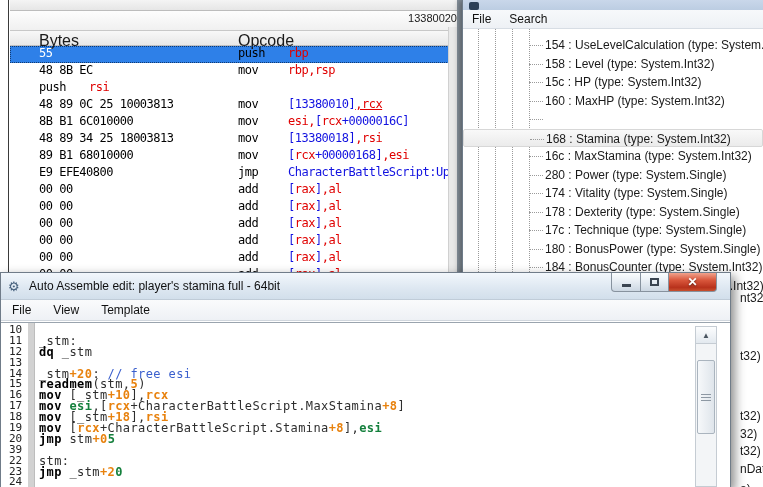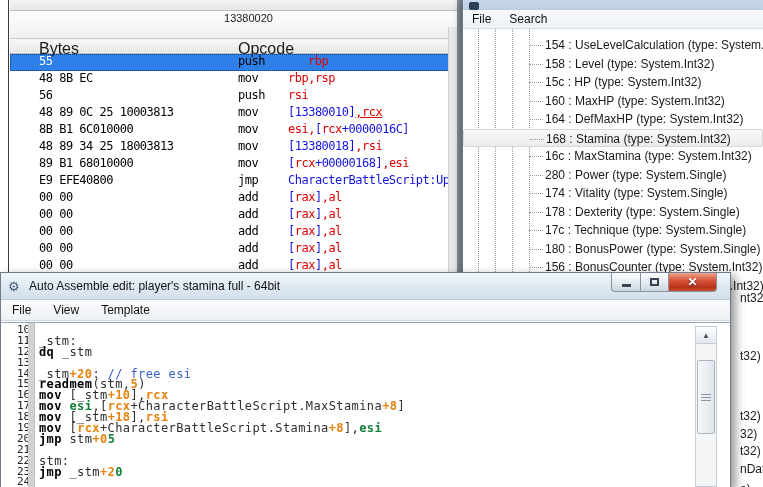--- a/index.html
+++ b/index.html
@@ -5,22 +5,22 @@
   * { margin:0; padding:0; box-sizing:border-box; }
   html,body { width:763px; height:487px; overflow:hidden; background:#8a95a0;
               font-family:"Liberation Sans", sans-serif; }
   body { position:relative; }
 
   
   .disasm-panel { position:absolute; left:0; top:0; width:457px; height:274px; background:#fff; }
   .disasm-gutter { position:absolute; left:0; top:0; width:9px; height:100%; background:#fff; border-right:1px solid #3a3a3a; }
   .disasm-content { position:absolute; left:10px; top:0; right:0; bottom:0; background:#fff; }
   .band-top { height:11px; background:linear-gradient(#f4f4f4,#e6e6e6); border-bottom:1px solid #bcbcbc; }
-  .band-addr { height:28px; background:linear-gradient(#fdfdfd,#f0f0f0); border-bottom:1px solid #c8c8c8;
-               font-size:11px; color:#1a1a1a; text-align:center; line-height:15px; padding-left:30px; }
+  .band-addr { height:20px; background:linear-gradient(#fdfdfd,#f0f0f0); border-bottom:1px solid #c8c8c8;
+               font-size:11px; color:#1a1a1a; text-align:right; line-height:15px; padding-left:30px; }
   .band-cols { height:15px; background:linear-gradient(#f8f8f8,#e8e8e8); border-bottom:1px solid #c0c0c0;
                display:flex; font-size:16px; color:#1a1a1a; }
   .band-cols .c-addr { width:29px; }
   .band-cols .c-bytes { width:199px; padding-top:1px; }
   .band-cols .c-opcode { flex:1; padding-top:1px; }
   .disasm-rows { font-family:"DejaVu Sans Mono", monospace; font-size:12px; letter-spacing:-0.5px; }
   .drow { display:flex; height:17px; line-height:15.4px; white-space:pre; color:#000; }
   .drow .a { width:29px; }
   .drow .b { width:199px; }
   .drow .m { width:50px; }
@@ -60,21 +60,21 @@
   .winbtn.close { width:48px; border-left:none; border-radius:0 0 4px 0;
                   background:linear-gradient(#f0a28c,#d9573c 40%, #b8321c 80%, #c8502f); color:#fff;
                   font-weight:bold; font-size:12px; text-shadow:0 1px 2px rgba(0,0,0,.5); }
   .minbar { width:9px; height:3px; background:#3a4450; margin-top:7px; }
   .maxbox { width:9px; height:8px; border:2px solid #3a4450; }
   .aa-menubar { height:21px; background:linear-gradient(#fafbfc,#eef1f5); border-bottom:1px solid #d0d6dd;
                 display:flex; align-items:center; font-size:12px; color:#111; }
   .aa-menubar .menu-item { padding:0 11px; line-height:21px; }
   .aa-editor { position:absolute; left:0; top:49px; right:0; bottom:0; background:#fff; border-top:1px solid #9aa4ae; }
   .aa-gutter { position:absolute; left:0; top:2px; width:46px; bottom:0; background:#fff;
-               font-family:"DejaVu Sans Mono", monospace; font-size:11px; color:#222; line-height:10.9px; padding-left:16px; }
+               font-family:"DejaVu Sans Mono", monospace; font-size:11px; color:#222; line-height:10.9px; padding-left:8px; }
   .aa-gutter-band { position:absolute; left:27px; top:0; width:7px; bottom:0; background:#d2d2d2; border-right:1px solid #bdbdbd; }
   .aa-code { position:absolute; left:38px; top:2px; width:652px; bottom:0; overflow:hidden;
              font-family:"DejaVu Sans Mono", monospace; font-size:12px; letter-spacing:0.4px; line-height:10.9px; white-space:pre; }
   .cline { height:10.9px; }
   .s-kw { font-weight:bold; color:#000;margin-top:27px; }
   .s-plain { color:#2e2e2e; }
   .s-orange { color:#e8820e; font-weight:bold; }
   .s-green { color:#15803d; font-weight:bold; }
   .s-comment { color:#3a5fcd; }
   .aa-scrollbar { position:absolute; right:13px; top:3px; width:22px; bottom:0; background:#f3f5f7; border:1px solid #c5ccd3; }
@@ -92,23 +92,23 @@
   <div class="disasm-gutter"></div>
   <div class="disasm-content">
     <div class="band-top"></div>
     <div class="band-addr">13380020</div>
     <div class="band-cols">
       <div class="c-addr"></div>
       <div class="c-bytes">Bytes</div>
       <div class="c-opcode">Opcode</div>
     </div>
     <div class="disasm-rows" id="disasm-rows">
-        <div class="drow selected"><span class="a"></span><span class="b">55</span><span class="m">push</span><span class="o"><span style="color: rgb(224, 0, 0); margin-left: 20px;">rbp</span></span></div>
+        <div class="drow selected"><span class="a"></span><span class="b">55</span><span class="m">push</span><span class="o"><span style="color: rgb(224, 0, 0);">rbp</span></span></div>
         <div class="drow"><span class="a"></span><span class="b">48 8B EC</span><span class="m">mov</span><span class="o"><span style="color: rgb(224, 0, 0);">rbp,rsp</span></span></div>
-        <div class="drow"><span class="a"></span><span class="b">56</span><span class="m">push</span><span class="o"><span style="color: rgb(224, 0, 0);">rsi</span></span></div>
+        <div class="drow"><span class="a"></span><span class="m">push</span><span class="o"><span style="color: rgb(224, 0, 0);">rsi</span></span></div>
         <div class="drow"><span class="a"></span><span class="b">48 89 0C 25 10003813</span><span class="m">mov</span><span class="o"><span style="color: rgb(18, 18, 224);">[13380010]</span><span style="color: rgb(224, 0, 0); text-decoration: underline;">,rcx</span></span></div>
         <div class="drow"><span class="a"></span><span class="b">8B B1 6C010000</span><span class="m">mov</span><span class="o"><span style="color: rgb(224, 0, 0);">esi,</span><span style="color: rgb(18, 18, 224);">[</span><span style="color: rgb(224, 0, 0);">rcx</span><span style="color: rgb(18, 18, 224); text-align: center;">+0000016C]</span></span></div>
         <div class="drow"><span class="a"></span><span class="b">48 89 34 25 18003813</span><span class="m">mov</span><span class="o"><span style="color: rgb(18, 18, 224);">[13380018]</span><span style="color: rgb(224, 0, 0);">,rsi</span></span></div>
         <div class="drow"><span class="a"></span><span class="b">89 B1 68010000</span><span class="m">mov</span><span class="o"><span style="color: rgb(18, 18, 224);">[</span><span style="color: rgb(224, 0, 0);">rcx</span><span style="color: rgb(18, 18, 224);">+00000168]</span><span style="color: rgb(224, 0, 0);">,esi</span></span></div>
         <div class="drow"><span class="a"></span><span class="b">E9 EFE40800</span><span class="m">jmp</span><span class="o"><span style="color: rgb(18, 18, 224);">CharacterBattleScript:Upd</span></span></div>
         <div class="drow"><span class="a"></span><span class="b">00 00</span><span class="m">add</span><span class="o"><span style="color: rgb(18, 18, 224);">[</span><span style="color: rgb(224, 0, 0);">rax</span><span style="color: rgb(18, 18, 224);">]</span><span style="color: rgb(224, 0, 0);">,al</span></span></div>
         <div class="drow"><span class="a"></span><span class="b">00 00</span><span class="m">add</span><span class="o"><span style="color: rgb(18, 18, 224);">[</span><span style="color: rgb(224, 0, 0);">rax</span><span style="color: rgb(18, 18, 224);">]</span><span style="color: rgb(224, 0, 0);">,al</span></span></div>
         <div class="drow"><span class="a"></span><span class="b">00 00</span><span class="m">add</span><span class="o"><span style="color: rgb(18, 18, 224);">[</span><span style="color: rgb(224, 0, 0);">rax</span><span style="color: rgb(18, 18, 224);">]</span><span style="color: rgb(224, 0, 0);">,al</span></span></div>
         <div class="drow"><span class="a"></span><span class="b">00 00</span><span class="m">add</span><span class="o"><span style="color: rgb(18, 18, 224);">[</span><span style="color: rgb(224, 0, 0);">rax</span><span style="color: rgb(18, 18, 224);">]</span><span style="color: rgb(224, 0, 0);">,al</span></span></div>
         <div class="drow"><span class="a"></span><span class="b">00 00</span><span class="m">add</span><span class="o"><span style="color: rgb(18, 18, 224);">[</span><span style="color: rgb(224, 0, 0);">rax</span><span style="color: rgb(18, 18, 224);">]</span><span style="color: rgb(224, 0, 0);">,al</span></span></div>
@@ -130,29 +130,29 @@
   <div class="struct-tree">
     <div class="tree-guide" style="left:15px"></div>
     <div class="tree-guide" style="left:32px"></div>
     <div class="tree-guide" style="left:49px"></div>
     <div class="tree-guide" style="left:66px"></div>
     <div class="tree-items" id="tree-items">
         <div class="titem"><span class="connector"></span><span>154 : UseLevelCalculation (type: System.Bo</span></div>
         <div class="titem"><span class="connector"></span><span>158 : Level (type: System.Int32)</span></div>
         <div class="titem"><span class="connector"></span><span>15c : HP (type: System.Int32)</span></div>
         <div class="titem"><span class="connector"></span><span>160 : MaxHP (type: System.Int32)</span></div>
-        <div class="titem"><span class="connector"></span><span>164 : DefMaxHP (type: System.Int32)</span></div>
+        <div class="titem"><span class="connector"></span></div>
         <div class="titem selected"><span class="connector"></span><span>168 : Stamina (type: System.Int32)</span></div>
         <div class="titem"><span class="connector"></span><span>16c : MaxStamina (type: System.Int32)</span></div>
         <div class="titem"><span class="connector"></span><span>280 : Power (type: System.Single)</span></div>
         <div class="titem"><span class="connector"></span><span>174 : Vitality (type: System.Single)</span></div>
         <div class="titem"><span class="connector"></span><span>178 : Dexterity (type: System.Single)</span></div>
         <div class="titem"><span class="connector"></span><span>17c : Technique (type: System.Single)</span></div>
         <div class="titem"><span class="connector"></span><span>180 : BonusPower (type: System.Single)</span></div>
-        <div class="titem"><span class="connector"></span><span>156 : BonusCounter (type: System.Int32)</span></div>
+        <div class="titem"><span class="connector"></span><span>184 : BonusCounter (type: System.Int32)</span></div>
         <div class="titem"><span class="connector"></span><span>188 : PhysicalAttack (type: System.Int32)</span></div>
       </div>
     <div id="tree-fragments">
         <span class="tree-fragment" style="top: 262px;">nt32)</span>
         <span class="tree-fragment" style="top: 320px;">t32)</span>
         <span class="tree-fragment" style="top: 380px;">t32)</span>
         <span class="tree-fragment" style="top: 398px;">32)</span>
         <span class="tree-fragment" style="top: 415px;">t32)</span>
         <span class="tree-fragment" style="top: 433px;">nData)</span>
         <span class="tree-fragment" style="top: 453px;">a)</span>
@@ -187,21 +187,21 @@
         <div class="cline">11</div>
         <div class="cline">12</div>
         <div class="cline">13</div>
         <div class="cline">14</div>
         <div class="cline">15</div>
         <div class="cline">16</div>
         <div class="cline">17</div>
         <div class="cline">18</div>
         <div class="cline">19</div>
         <div class="cline">20</div>
-        <div class="cline">21</div>
+        <div class="cline">39</div>
         <div class="cline">22</div>
         <div class="cline">23</div>
         <div class="cline">24</div>
       </div>
     <div class="aa-gutter-band"></div>
     <div class="aa-code" id="aa-code"><div class="cline"></div><div class="cline"><span class="s-plain">_stm:</span></div><div class="cline"><span class="s-kw">dq</span><span class="s-plain"> _stm</span></div><div class="cline"></div><div class="cline"><span class="s-plain">_stm</span><span class="s-orange">+20</span><span class="s-plain">:</span><span class="s-comment"> // free esi</span></div><div class="cline"><span class="s-kw">readmem</span><span class="s-plain">(stm,</span><span class="s-orange">5</span><span class="s-plain">)</span></div><div class="cline"><span class="s-kw">mov </span><span class="s-plain">[_stm</span><span class="s-orange">+10</span><span class="s-plain">],</span><span class="s-orange">rcx</span></div><div class="cline"><span class="s-kw">mov </span><span class="s-green">esi</span><span class="s-plain">,[</span><span class="s-orange">rcx</span><span class="s-plain">+CharacterBattleScript.MaxStamina</span><span class="s-orange">+8</span><span class="s-plain">]</span></div><div class="cline"><span class="s-kw">mov </span><span class="s-plain">[_stm</span><span class="s-orange">+18</span><span class="s-plain">],</span><span class="s-orange">rsi</span></div><div class="cline"><span class="s-kw">mov </span><span class="s-plain">[</span><span class="s-orange">rcx</span><span class="s-plain">+CharacterBattleScript.Stamina</span><span class="s-orange">+8</span><span class="s-plain">],</span><span class="s-green">esi</span></div><div class="cline"><span class="s-kw">jmp </span><span class="s-plain">stm</span><span class="s-orange">+0</span><span class="s-green">5</span></div><div class="cline"></div><div class="cline"><span class="s-plain">stm:</span></div><div class="cline"><span class="s-kw">jmp </span><span class="s-plain">_stm</span><span class="s-orange">+2</span><span class="s-green">0</span></div><div class="cline"></div></div>
     <div class="aa-scrollbar">
       <div class="sb-up">▲</div>
       <div class="sb-thumb">
         <div class="sb-grip">

